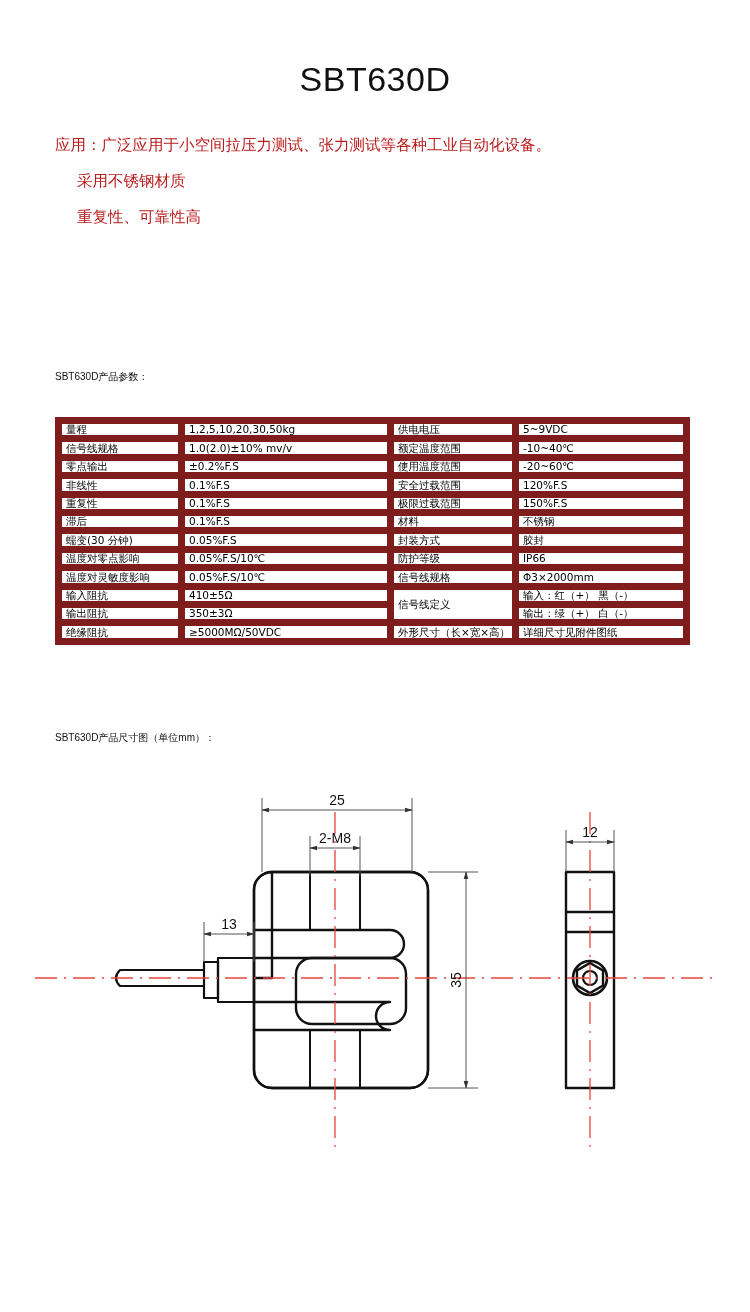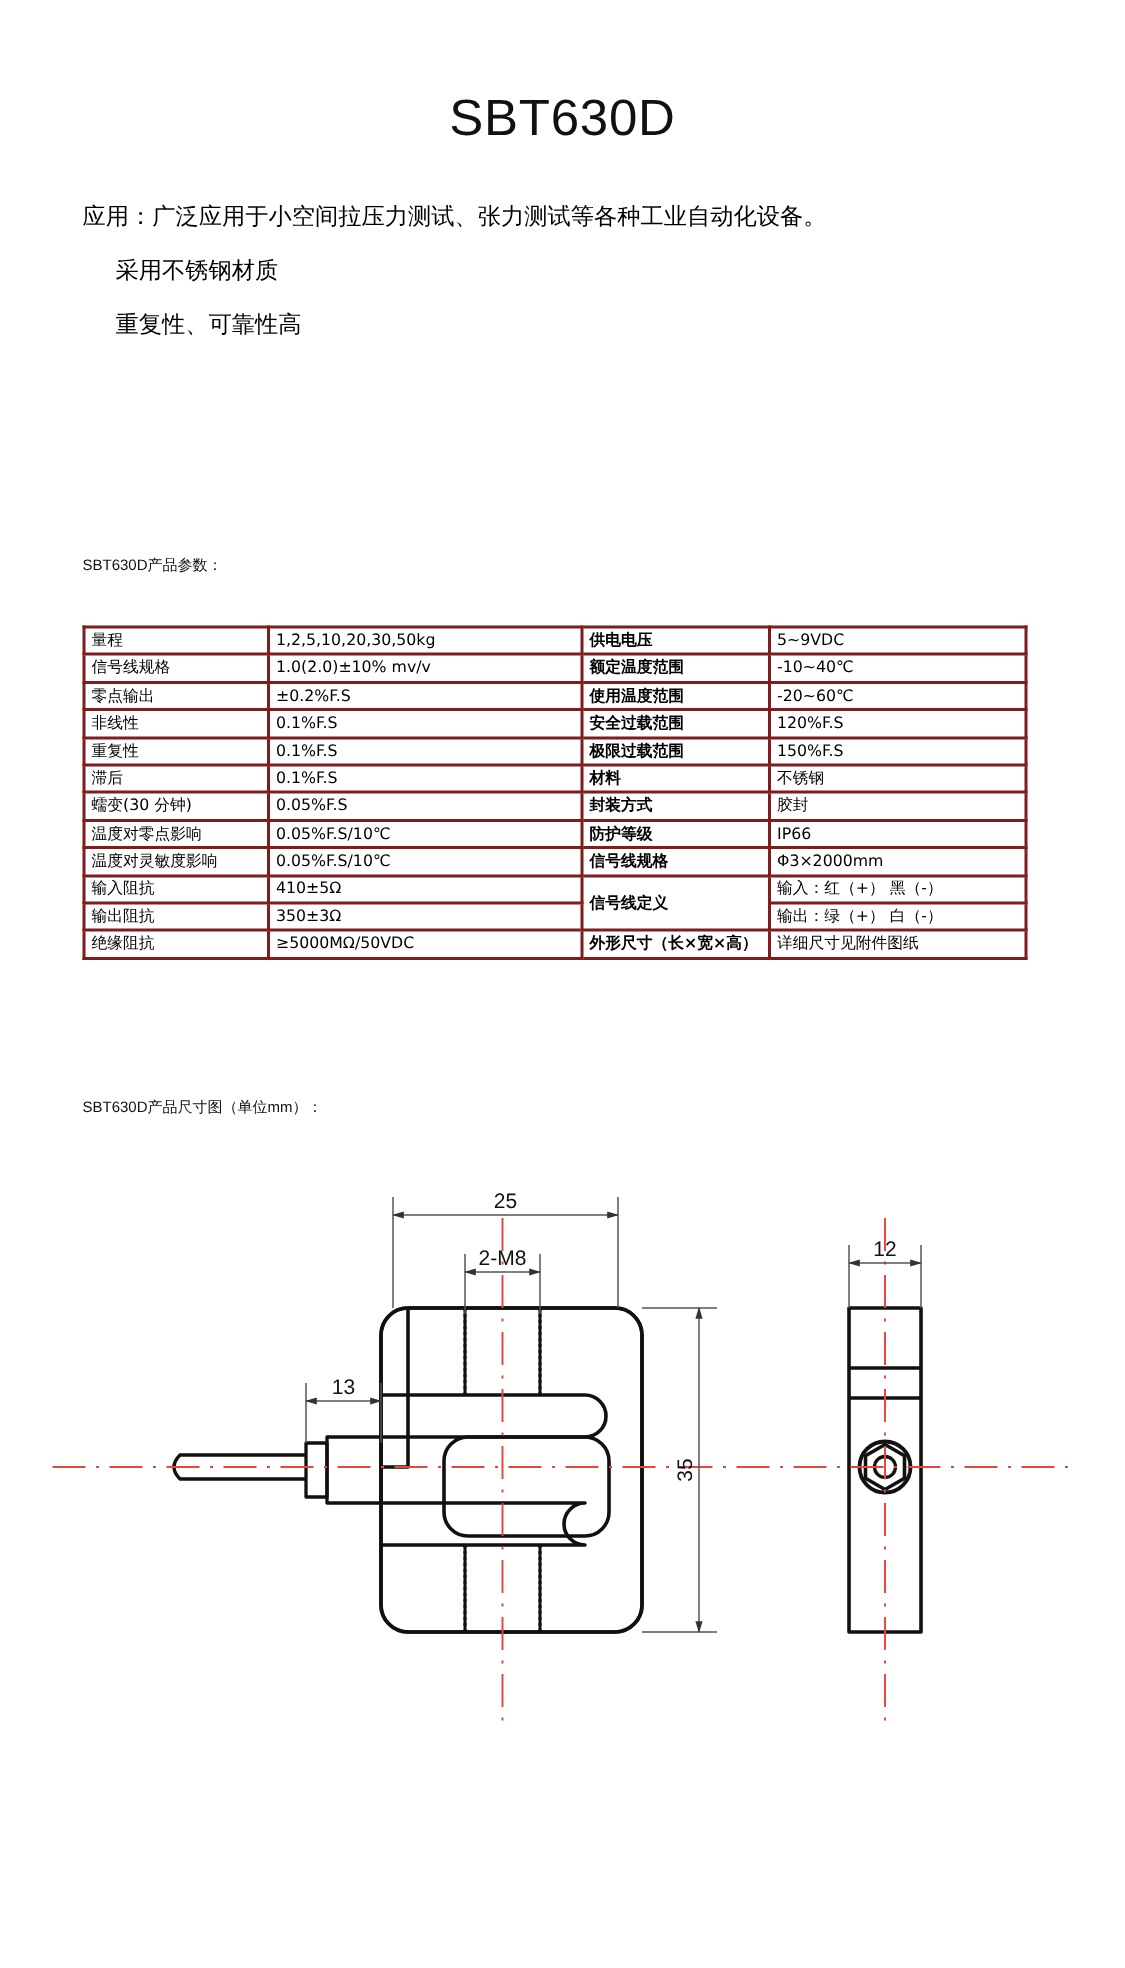--- a/index.html
+++ b/index.html
@@ -32,21 +32,21 @@
   .intro {
     position: absolute;
     top: 136px;
     left: 55px;
     width: 640px;
   }
   .intro-line {
     font-size: 15.5px;
     line-height: 1.1;
     margin-bottom: 19px;
-    color: #000000;
+    color: #b91c1c;
     white-space: nowrap;
   }
   .intro-line.indented { padding-left: 22px; }
 
   
   .section-heading {
     position: absolute;
     left: 55px;
     font-size: 10px;
     color: #111;
@@ -62,32 +62,32 @@
     top: 417px;
     width: 628px;
   }
   table.spec {
     border-collapse: collapse;
     width: 628px;
     table-layout: fixed;
     font-family: "DejaVu Sans", "Liberation Sans", sans-serif;
   }
   table.spec td {
-    border: 2px solid #7f1d1d;
+    border: 7px solid #7f1d1d;
     height: 18.4px;
     padding: 0 4px;
     font-size: 10.5px;
     line-height: 1;
     color: #000;
     overflow: hidden;
     white-space: nowrap;
   }
   table.spec td.c1 { width: 123px; }
   table.spec td.c2 { width: 209px; }
-  table.spec td.c3 { width: 125px; font-weight: bold; }
+  table.spec td.c3 { width: 125px; }
   table.spec td.c4 { width: 171px; }
   td.merged-center { text-align: left; vertical-align: middle; }
 
   
   .drawing {
     position: absolute;
     left: 0;
     top: 780px;
     width: 750px;
     height: 400px;

